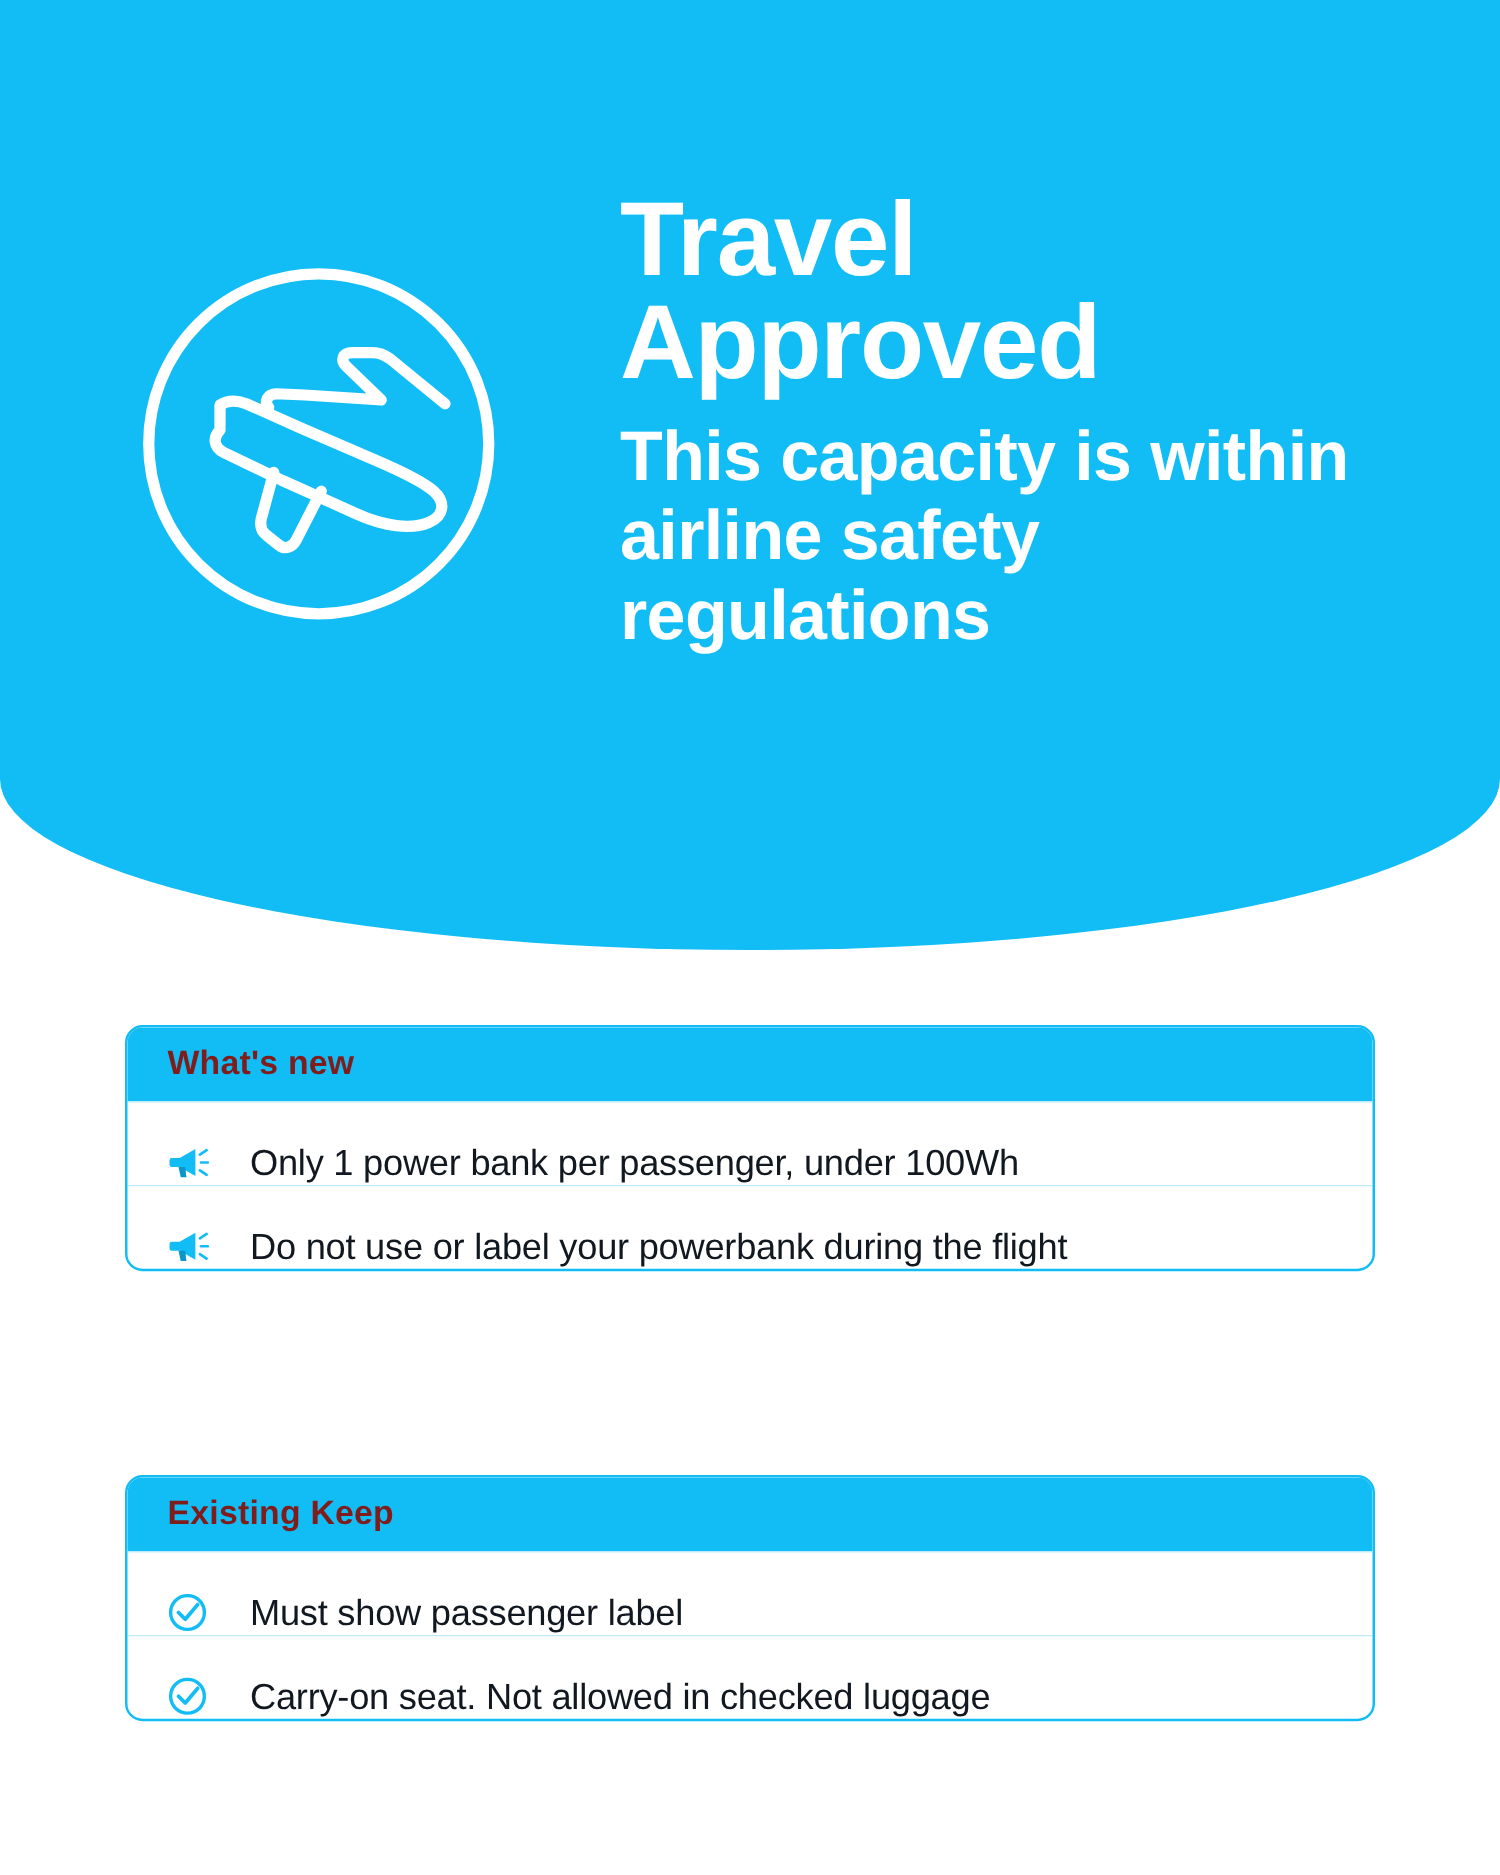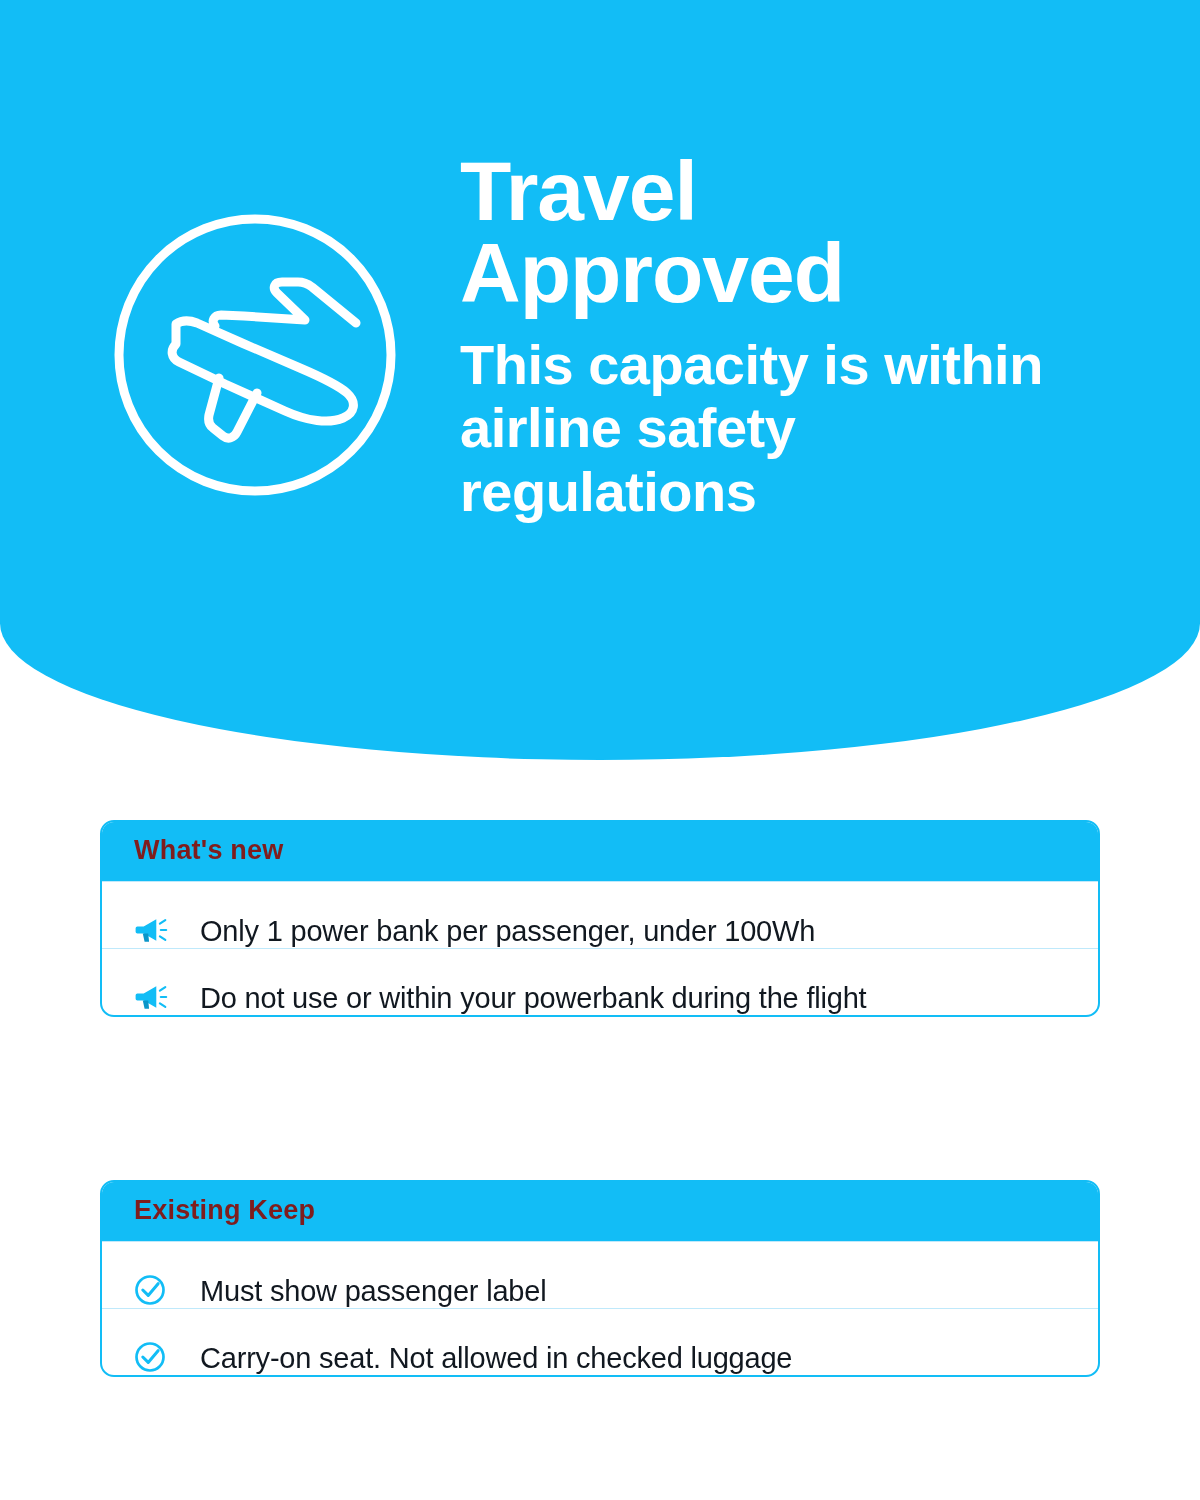--- a/index.html
+++ b/index.html
@@ -27,20 +27,21 @@
   }
   .hero-inner {
     position: absolute;
     left: 0;
     top: 150px;
     width: 1200px;
     display: flex;
     align-items: flex-start;
     padding-left: 110px;
     box-sizing: border-box;
+    gap: 36px;
   }
   .plane-badge {
     width: 290px;
     height: 290px;
     flex: none;
     margin-top: 60px;
   }
   .hero-text {
     margin-left: 60px;
     padding-top: 0;
@@ -159,21 +160,21 @@
       <svg viewBox="0 0 40 40" width="36" height="36" aria-hidden="true">
         <path d="M6 16 h7 l14 -8 v24 l-14 -8 H6 a2 2 0 0 1 -2 -2 v-4 a2 2 0 0 1 2 -2 z" fill="#12bdf6"></path>
         <path d="M12 24 h6 l1 9 h-5 z" fill="#0b96c9"></path>
         <g stroke="#12bdf6" stroke-width="2.4" stroke-linecap="round">
           <line x1="31" y1="13" x2="37" y2="9"></line>
           <line x1="32" y1="20" x2="38" y2="20"></line>
           <line x1="31" y1="27" x2="37" y2="31"></line>
         </g>
       </svg>
     </span>
-    <span class="row-text">Do not use or within your powerbank during the flight</span>
+    <span class="row-text">Do not use or label your powerbank during the flight</span>
   </div>
 
 </div>
 
 <div class="card" id="card-existing">
   <div class="card-header">Existing Keep</div>
 
   <div class="card-row">
     <span class="row-icon">
       <svg viewBox="0 0 40 40" width="36" height="36" aria-hidden="true">

